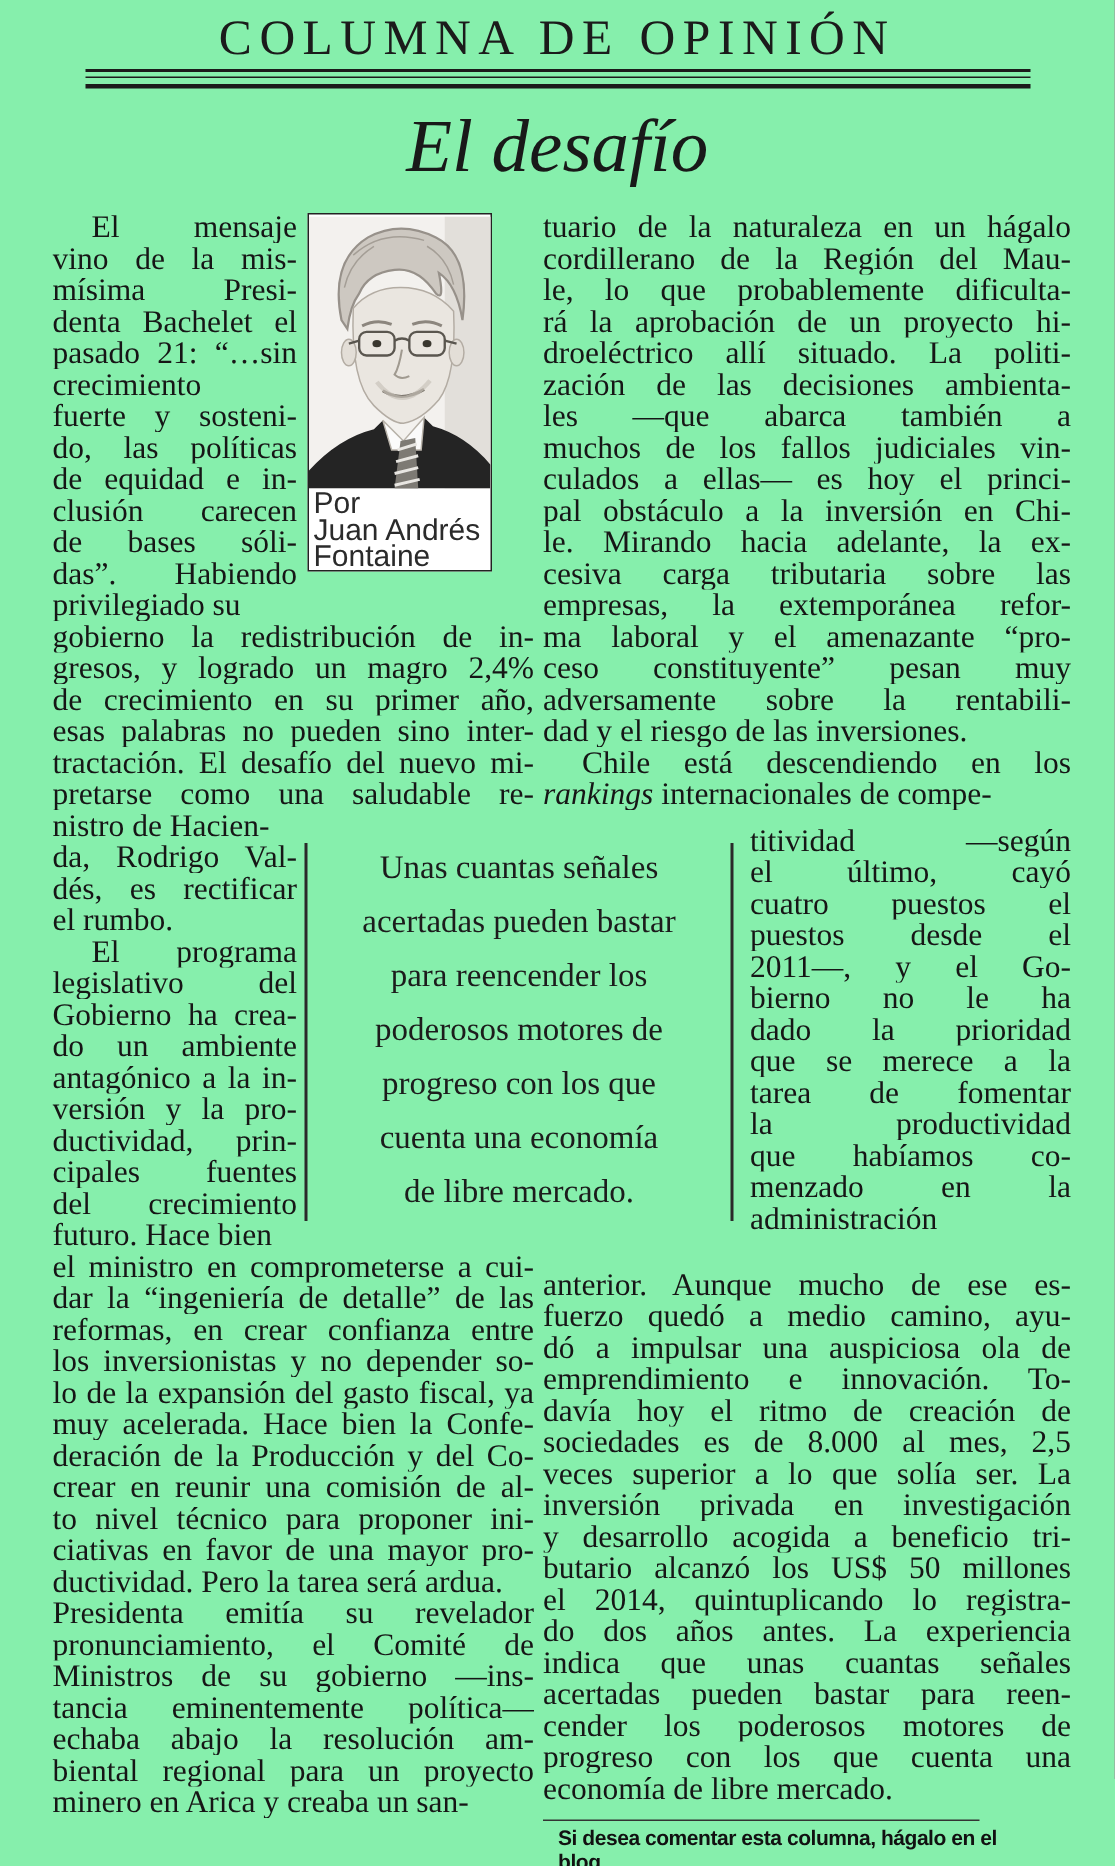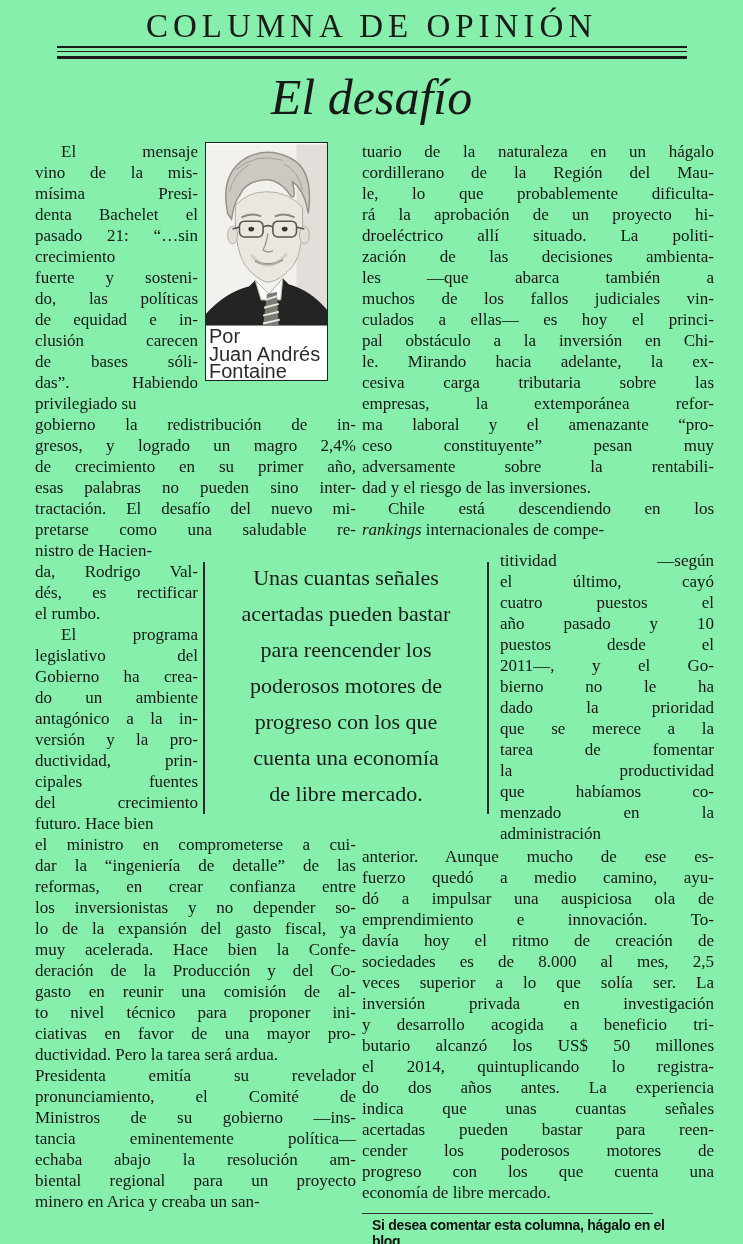--- a/index.html
+++ b/index.html
@@ -19,21 +19,21 @@
   .header-rule .r{background:#1b1b1b;width:100%;}
   .header-rule .r1{height:1.5px;margin-bottom:3px;}
   .header-rule .r2{height:1.5px;margin-bottom:4px;}
   .header-rule .r3{height:2.5px;}
   .title{
     position:absolute;top:68px;left:0;width:100%;margin:0;
     text-align:center;font-size:50px;line-height:58px;
     font-style:italic;font-weight:normal;color:#191919;
   }
   
-  .region{position:absolute;font-size:17px;color:#161616;}
+  .region{position:absolute;font-size:21px;color:#161616;}
   .region .line{
     line-height:21px;height:21px;overflow:hidden;
     text-align:justify;text-align-last:justify;
   }
   .region .line.indent{text-indent:26px;}
   .region .line.end,.region .line:last-child{text-align-last:left;}
   #region-left-a{left:35px;top:141px;width:163px;}
   #region-left-b{left:35px;top:414px;width:321px;}
   #region-left-c{left:35px;top:561px;width:163px;}
   #region-left-d{left:35px;top:834px;width:321px;}
@@ -166,21 +166,21 @@
       <div class="line">futuro. Hace bien</div>
     </div>
   <div class="region" id="region-left-d">
       <div class="line">el ministro en comprometerse a cui-</div>
       <div class="line">dar la “ingeniería de detalle” de las</div>
       <div class="line">reformas, en crear confianza entre</div>
       <div class="line">los inversionistas y no depender so-</div>
       <div class="line">lo de la expansión del gasto fiscal, ya</div>
       <div class="line">muy acelerada. Hace bien la Confe-</div>
       <div class="line">deración de la Producción y del Co-</div>
-      <div class="line">gasto en reunir una comisión de al-</div>
+      <div class="line">crear en reunir una comisión de al-</div>
       <div class="line">to nivel técnico para proponer ini-</div>
       <div class="line">ciativas en favor de una mayor pro-</div>
       <div class="line end">ductividad. Pero la tarea será ardua.</div>
       <div class="line">Presidenta emitía su revelador</div>
       <div class="line">pronunciamiento, el Comité de</div>
       <div class="line">Ministros de su gobierno —ins-</div>
       <div class="line">tancia eminentemente política—</div>
       <div class="line">echaba abajo la resolución am-</div>
       <div class="line">biental regional para un proyecto</div>
       <div class="line">minero en Arica y creaba un san-</div>
@@ -203,21 +203,20 @@
       <div class="line">ceso constituyente” pesan muy</div>
       <div class="line">adversamente sobre la rentabili-</div>
       <div class="line end">dad y el riesgo de las inversiones.</div>
       <div class="line indent">Chile está descendiendo en los</div>
       <div class="line"><i>rankings</i> internacionales de compe-</div>
     </div>
   <div class="region" id="region-right-b">
       <div class="line">titividad —según</div>
       <div class="line">el último, cayó</div>
       <div class="line">cuatro puestos el</div>
-      <div class="line">año pasado y 10</div>
       <div class="line">puestos desde el</div>
       <div class="line">2011—, y el Go-</div>
       <div class="line">bierno no le ha</div>
       <div class="line">dado la prioridad</div>
       <div class="line">que se merece a la</div>
       <div class="line">tarea de fomentar</div>
       <div class="line">la productividad</div>
       <div class="line">que habíamos co-</div>
       <div class="line">menzado en la</div>
       <div class="line">administración</div>

